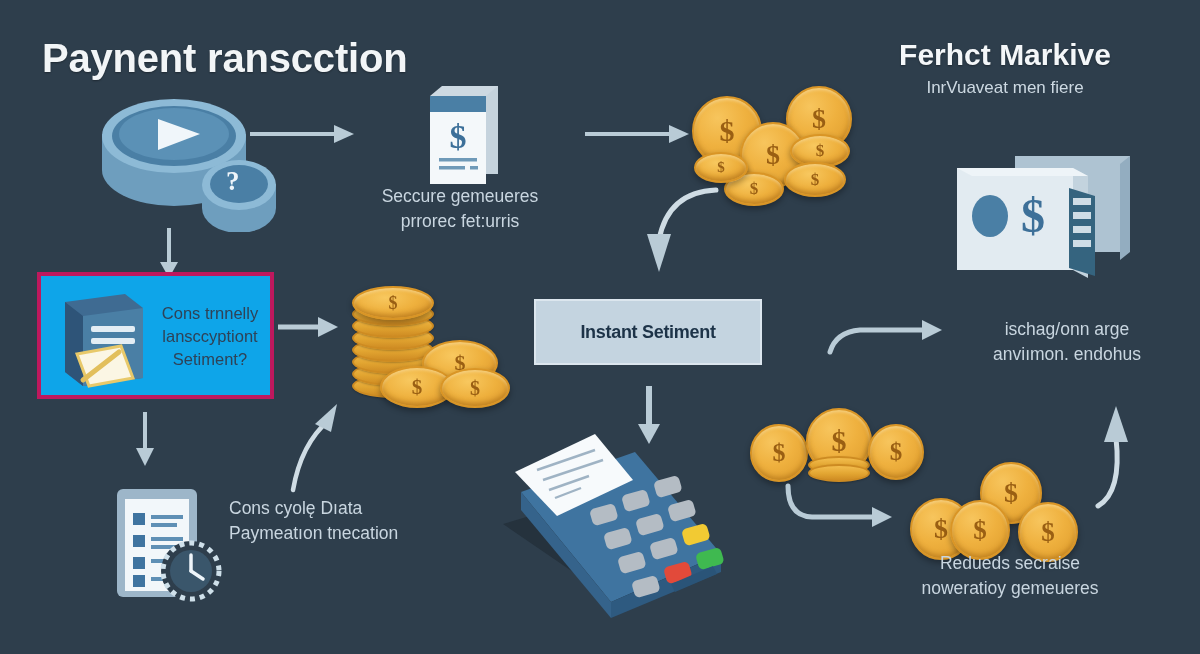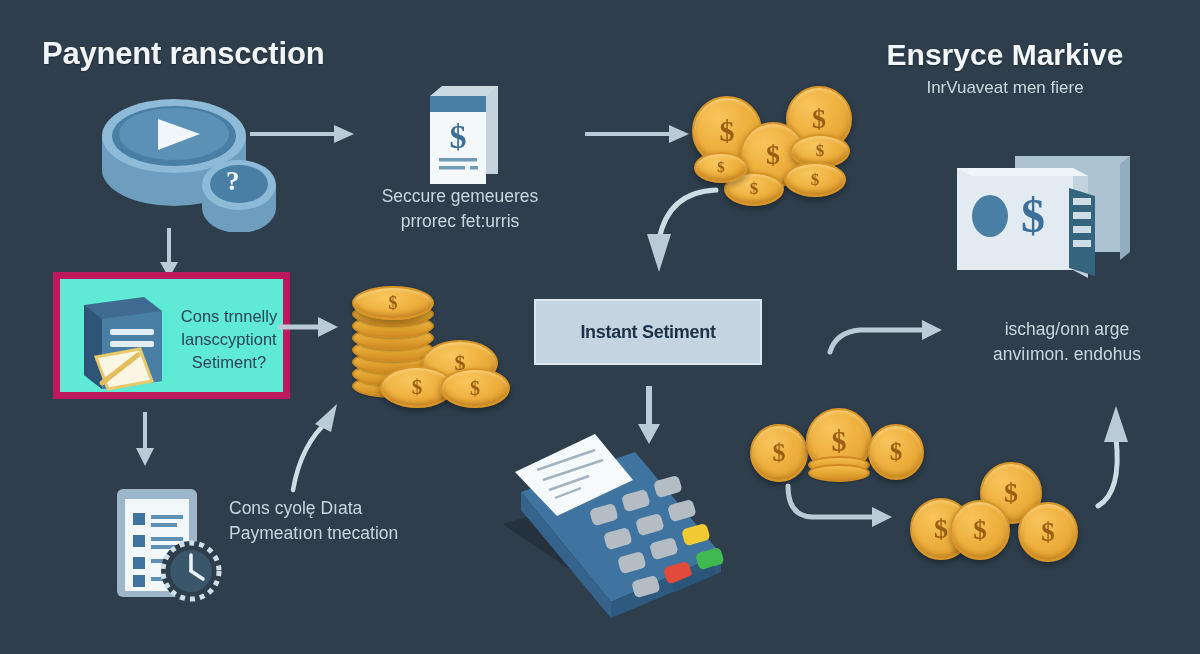--- a/index.html
+++ b/index.html
@@ -16,21 +16,21 @@
     width: 1200px;
     height: 654px;
     background: #2e3e4c;
     overflow: hidden;
   }
   .abs { position: absolute; }
 
   
   .title-main {
     color: #f2f5f7;
-    font-size: 31px;
+    font-size: 40px;
     font-weight: bold;
     letter-spacing: -0.2px;
     white-space: nowrap;
     text-shadow: 0 1px 2px rgba(0,0,0,.35);
   }
   .title-right {
     color: #f4f7f9;
     font-size: 30px;
     font-weight: bold;
     white-space: nowrap;
@@ -60,24 +60,23 @@
   .banner-label {
     color: #1d3348;
     font-size: 18px;
     font-weight: bold;
     letter-spacing: -0.3px;
     white-space: nowrap;
   }
 
   
   .panel {
-    background: #5eead4;
-    border: 7px solid #be185d;
+    background: #0ea5e9;
+    border: 4px solid #be185d;
     box-sizing: border-box;
-    margin-left: 16px;
   }
   .banner {
     background: #c4d4e0;
     border: 2px solid #dce6ee;
     box-sizing: border-box;
     display: flex;
     align-items: center;
     justify-content: center;
   }
 
@@ -112,21 +111,21 @@
     box-shadow: 0 1px 2px rgba(0,0,0,.25);
   }
 </style>
 </head>
 <body>
 
 <div id="canvas">
 
   <div class="abs title-main" style="left:42px; top:36px;">Paynent ranscction</div>
 
-  <div class="abs title-right" style="left:875px; top:38px; width:260px;">Ensryce Markive</div>
+  <div class="abs title-right" style="left:875px; top:38px; width:260px;">Ferhct Markive</div>
   <div class="abs subtitle-right" style="left:875px; top:78px; width:260px;">InrVuaveat men fiere</div>
 
   <div class="abs" style="left:96px; top:92px; width:190px; height:140px;">
     <svg width="190" height="140" viewBox="0 0 190 140">
 
       <ellipse cx="78" cy="78" rx="72" ry="36" fill="#6e9ebe"></ellipse>
       <rect x="6" y="42" width="144" height="36" fill="#6e9ebe"></rect>
       <ellipse cx="78" cy="44" rx="72" ry="37" fill="#8dbad6"></ellipse>
       <ellipse cx="78" cy="44" rx="62" ry="30" fill="#4a7fa5"></ellipse>
       <ellipse cx="78" cy="42" rx="55" ry="26" fill="#5b91b6"></ellipse>
@@ -378,14 +377,18 @@
     <div class="coin" style="left:110px; top:40px; width:56px; height:56px; font-size:27px;">$</div>
   </div>
 
   <div class="abs" style="left:1058px; top:396px;">
     <svg class="arrow-svg" width="72" height="114" viewBox="0 0 72 114">
       <path d="M40 110 Q64 96 58 42" stroke="#cfdce4" stroke-width="5" fill="none" stroke-linecap="round"></path>
       <path d="M46 46 L58 10 L70 46 Z" fill="#b9cbd6"></path>
     </svg>
   </div>
 
+  <div class="abs caption" style="left:860px; top:551px; width:300px;">
+    <div>Redueds secraise</div>
+    <div>noweratioy gemeueres</div>
+  </div>
 
 </div>
 
 </body></html>

